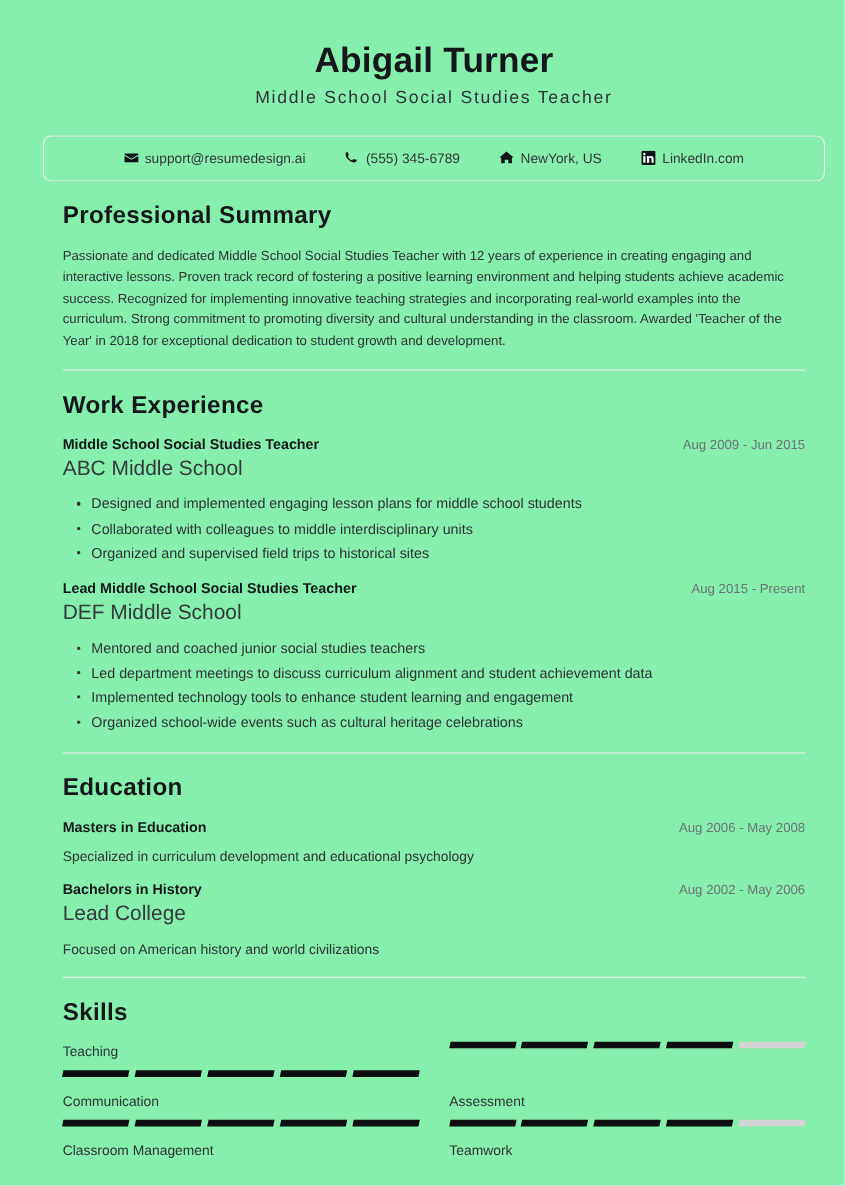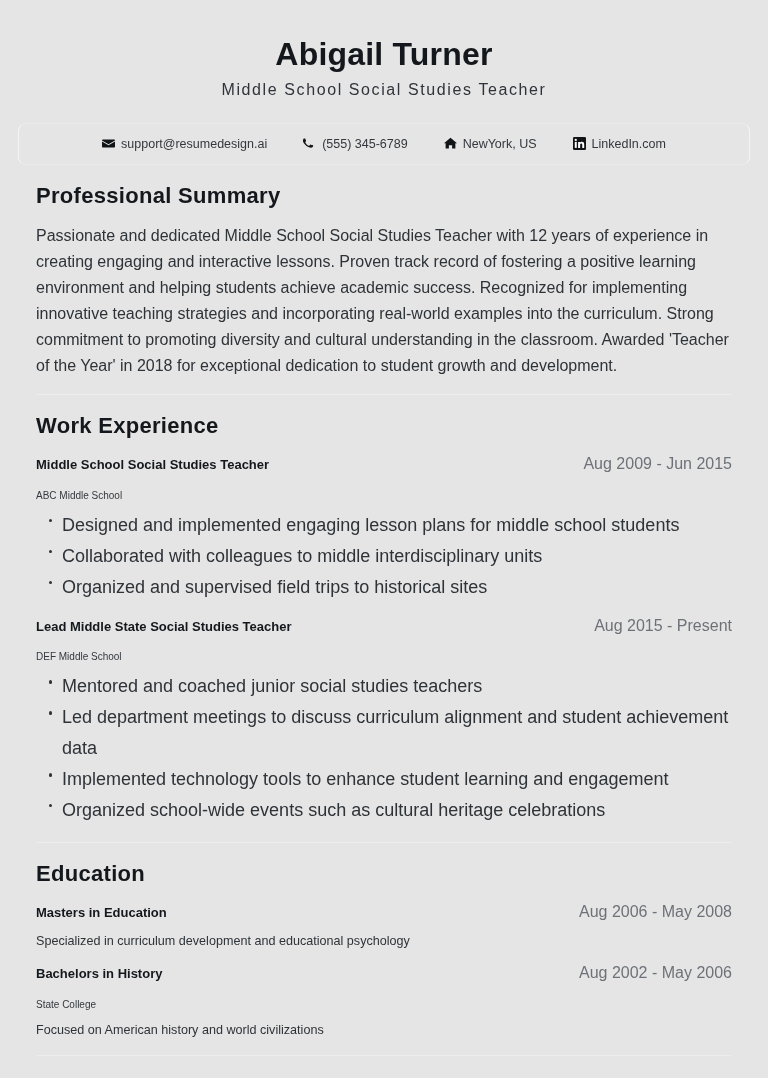--- a/index.html
+++ b/index.html
@@ -8,23 +8,24 @@
     width: 768px;
     height: 1078px;
     background: #ffffff;
     font-family: "Liberation Sans", sans-serif;
     overflow: hidden;
   }
 
   .resume {
     width: 768px;
     height: 1078px;
-    background: #e5e5e5;
+    background: #86efac;
     position: relative;
     overflow: hidden;
+    padding-left: 21px;
   }
 
   
   .header {
     padding: 36px 36px 18px 36px;
     text-align: center;
   }
   .name {
     font-size: 32px;
     font-weight: 700;
@@ -89,21 +90,21 @@
 
   .section-title {
     font-size: 22px;
     font-weight: 700;
     color: #14181c;
     letter-spacing: 0.3px;
     margin-bottom: 14px;
   }
 
   .summary-text {
-    font-size: 16px;
+    font-size: 12px;
     line-height: 1.62;
     color: #2e3338;
     text-align: left;
   }
 
   
   .entry { margin-bottom: 12px; }
   .entry:last-child { margin-bottom: 0; }
 
   .entry-head {
@@ -112,46 +113,46 @@
     align-items: baseline;
     gap: 12px;
   }
   .entry-title {
     font-size: 13px;
     font-weight: 700;
     color: #14181c;
     line-height: 1.35;
   }
   .entry-date {
-    font-size: 16px;
+    font-size: 12px;
     color: #6d7278;
     white-space: nowrap;
     flex: none;
     line-height: 1.35;
   }
   .entry-org {
-    font-size: 10px;
+    font-size: 19px;
     color: #34393e;
-    margin-top: 14px;
+    margin-top: 1px;
     line-height: 1.4;
   }
   .entry-desc {
     font-size: 12.6px;
     color: #2e3338;
     margin-top: 9px;
     line-height: 1.45;
   }
 
   .bullets {
     margin: 7px 0 0 0;
     padding-left: 26px;
     list-style: none;
   }
   .bullets li {
-    font-size: 18px;
+    font-size: 13px;
     color: #2e3338;
     line-height: 1.72;
     position: relative;
   }
   .bullets li::before {
     content: "";
     position: absolute;
     left: -13px;
     top: 9px;
     width: 3.2px;
@@ -261,21 +262,21 @@
         <div class="entry-org">ABC Middle School</div>
         <ul class="bullets">
           <li>Designed and implemented engaging lesson plans for middle school students</li>
           <li>Collaborated with colleagues to middle interdisciplinary units</li>
           <li>Organized and supervised field trips to historical sites</li>
         </ul>
       </div>
 
       <div class="entry">
         <div class="entry-head">
-          <div class="entry-title">Lead Middle State Social Studies Teacher</div>
+          <div class="entry-title">Lead Middle School Social Studies Teacher</div>
           <div class="entry-date">Aug 2015 - Present</div>
         </div>
         <div class="entry-org">DEF Middle School</div>
         <ul class="bullets">
           <li>Mentored and coached junior social studies teachers</li>
           <li>Led department meetings to discuss curriculum alignment and student achievement data</li>
           <li>Implemented technology tools to enhance student learning and engagement</li>
           <li>Organized school-wide events such as cultural heritage celebrations</li>
         </ul>
       </div>
@@ -293,21 +294,21 @@
           <div class="entry-date">Aug 2006 - May 2008</div>
         </div>
         <div class="entry-desc">Specialized in curriculum development and educational psychology</div>
       </div>
 
       <div class="entry">
         <div class="entry-head">
           <div class="entry-title">Bachelors in History</div>
           <div class="entry-date">Aug 2002 - May 2006</div>
         </div>
-        <div class="entry-org">State College</div>
+        <div class="entry-org">Lead College</div>
         <div class="entry-desc">Focused on American history and world civilizations</div>
       </div>
     </div>
   </div>
   <div class="divider"></div>
 
   <div class="section">
     <div class="section-inner">
       <div class="section-title">Skills</div>
       <div class="skills-grid" id="skills-grid">
@@ -315,21 +316,20 @@
             <div class="skill-label">Teaching</div>
             <div class="skill-bar">
               <span class="seg on"></span>
               <span class="seg on"></span>
               <span class="seg on"></span>
               <span class="seg on"></span>
               <span class="seg on"></span>
             </div>
           </div>
           <div class="skill">
-            <div class="skill-label">Curriculum</div>
             <div class="skill-bar">
               <span class="seg on"></span>
               <span class="seg on"></span>
               <span class="seg on"></span>
               <span class="seg on"></span>
               <span class="seg"></span>
             </div>
           </div>
           <div class="skill">
             <div class="skill-label">Communication</div>

